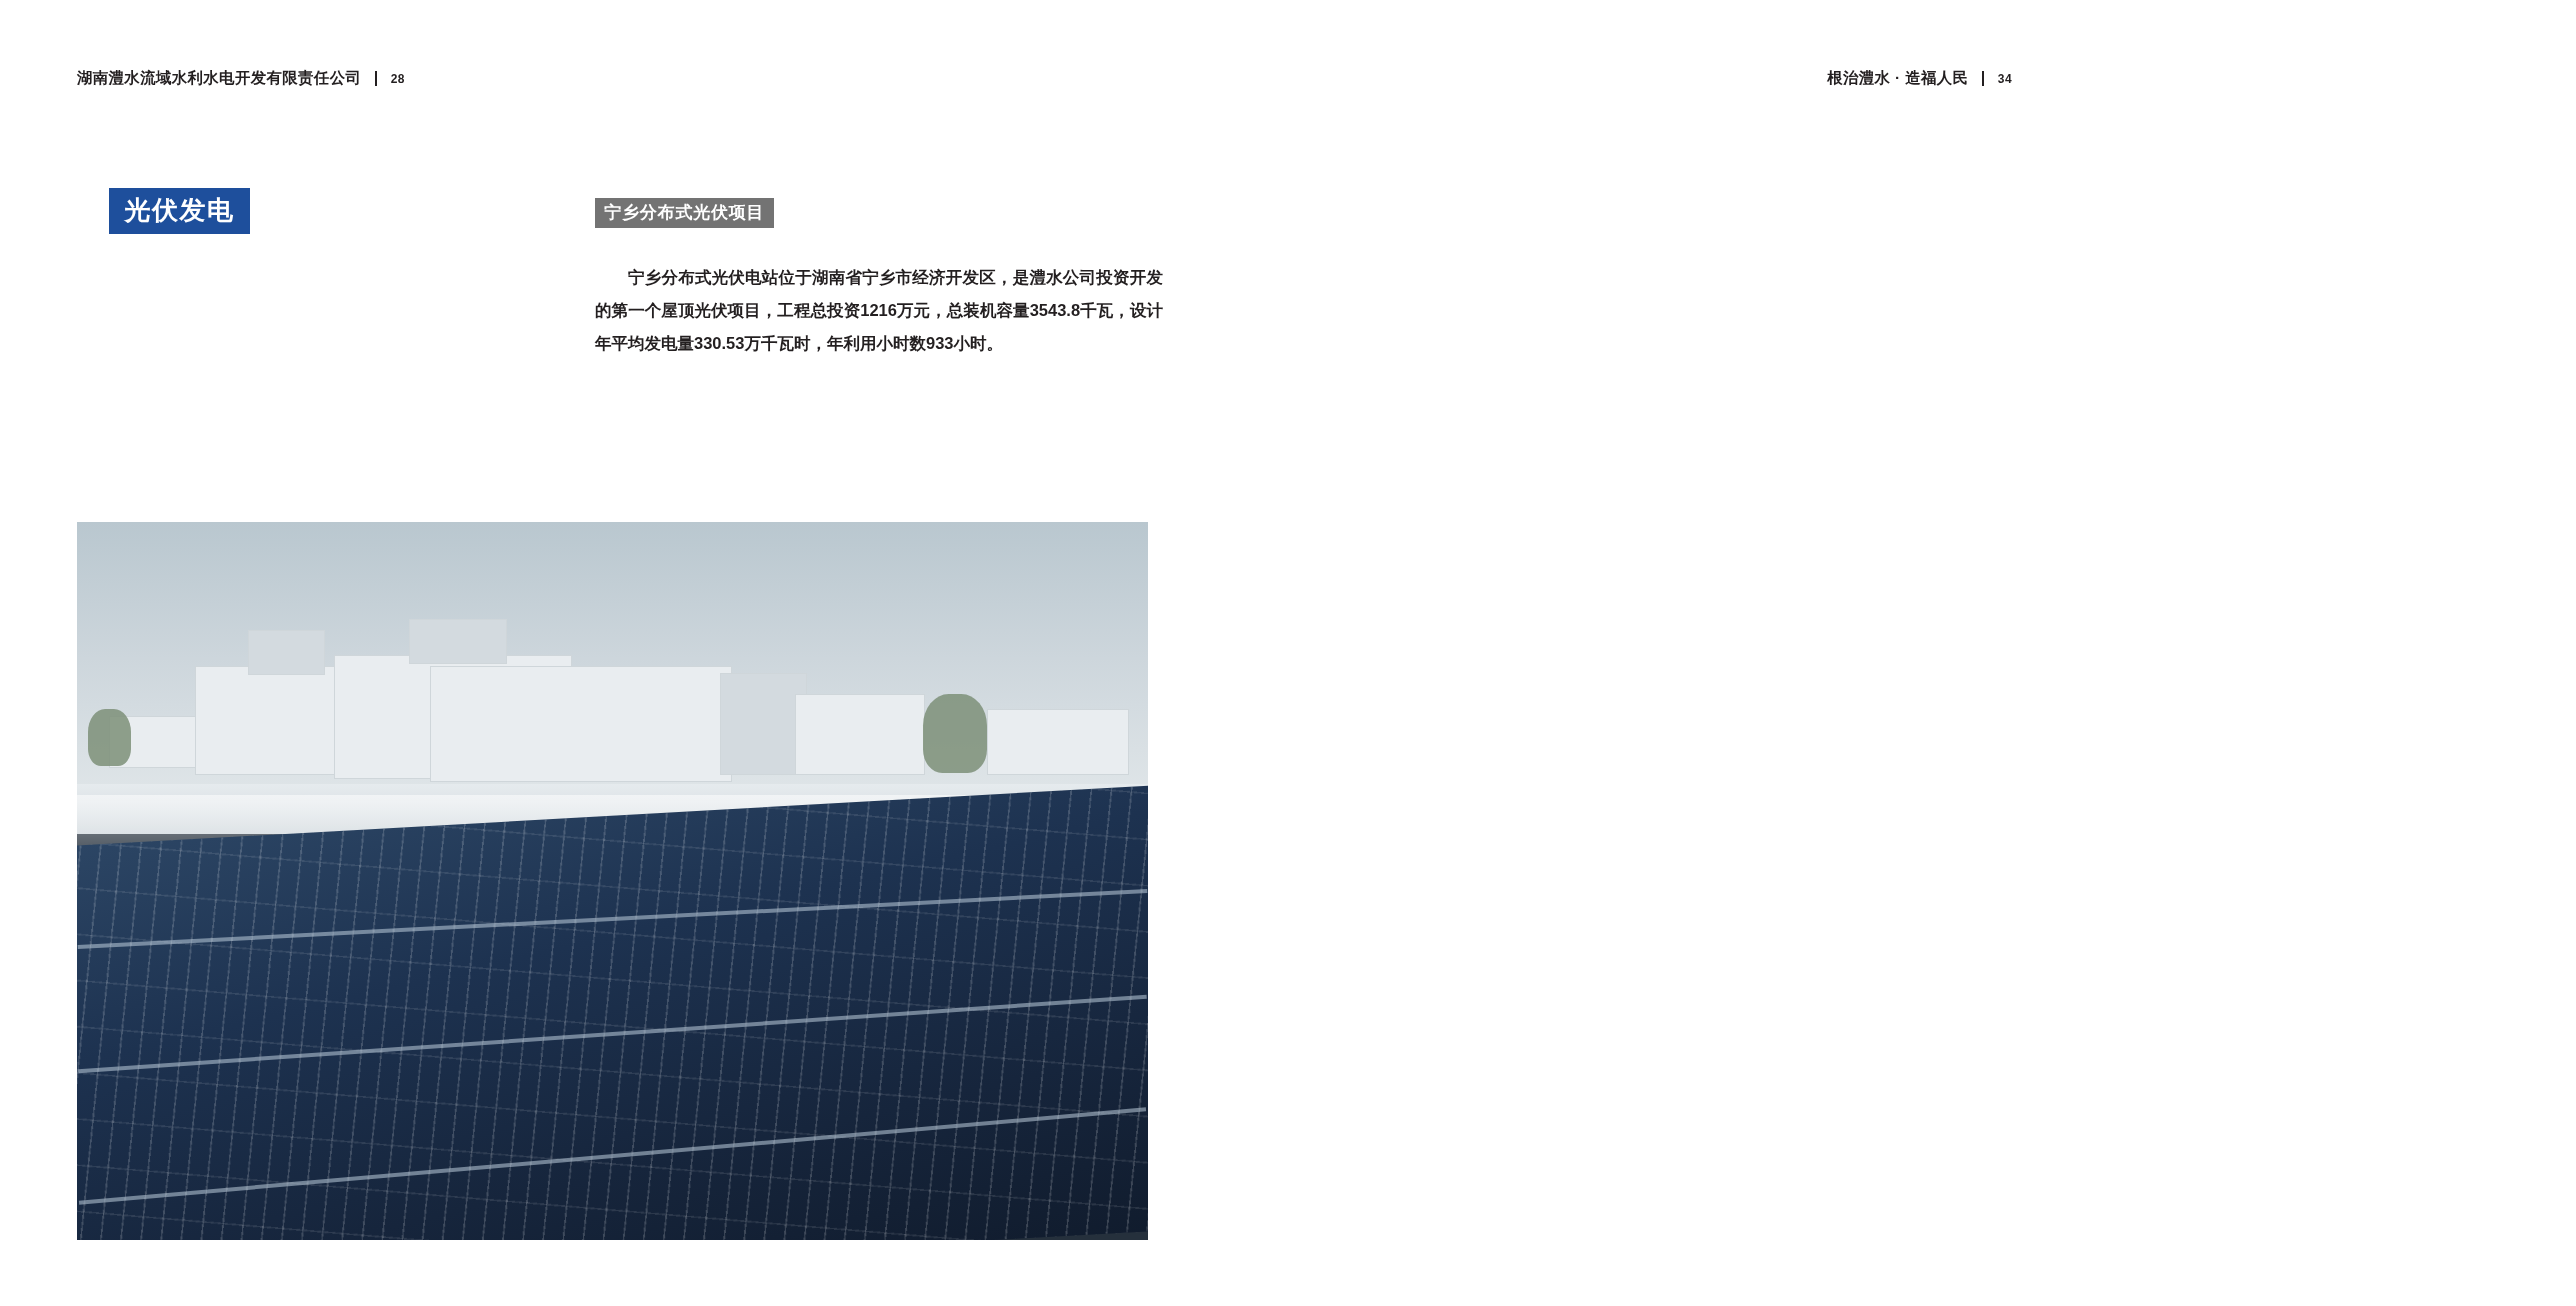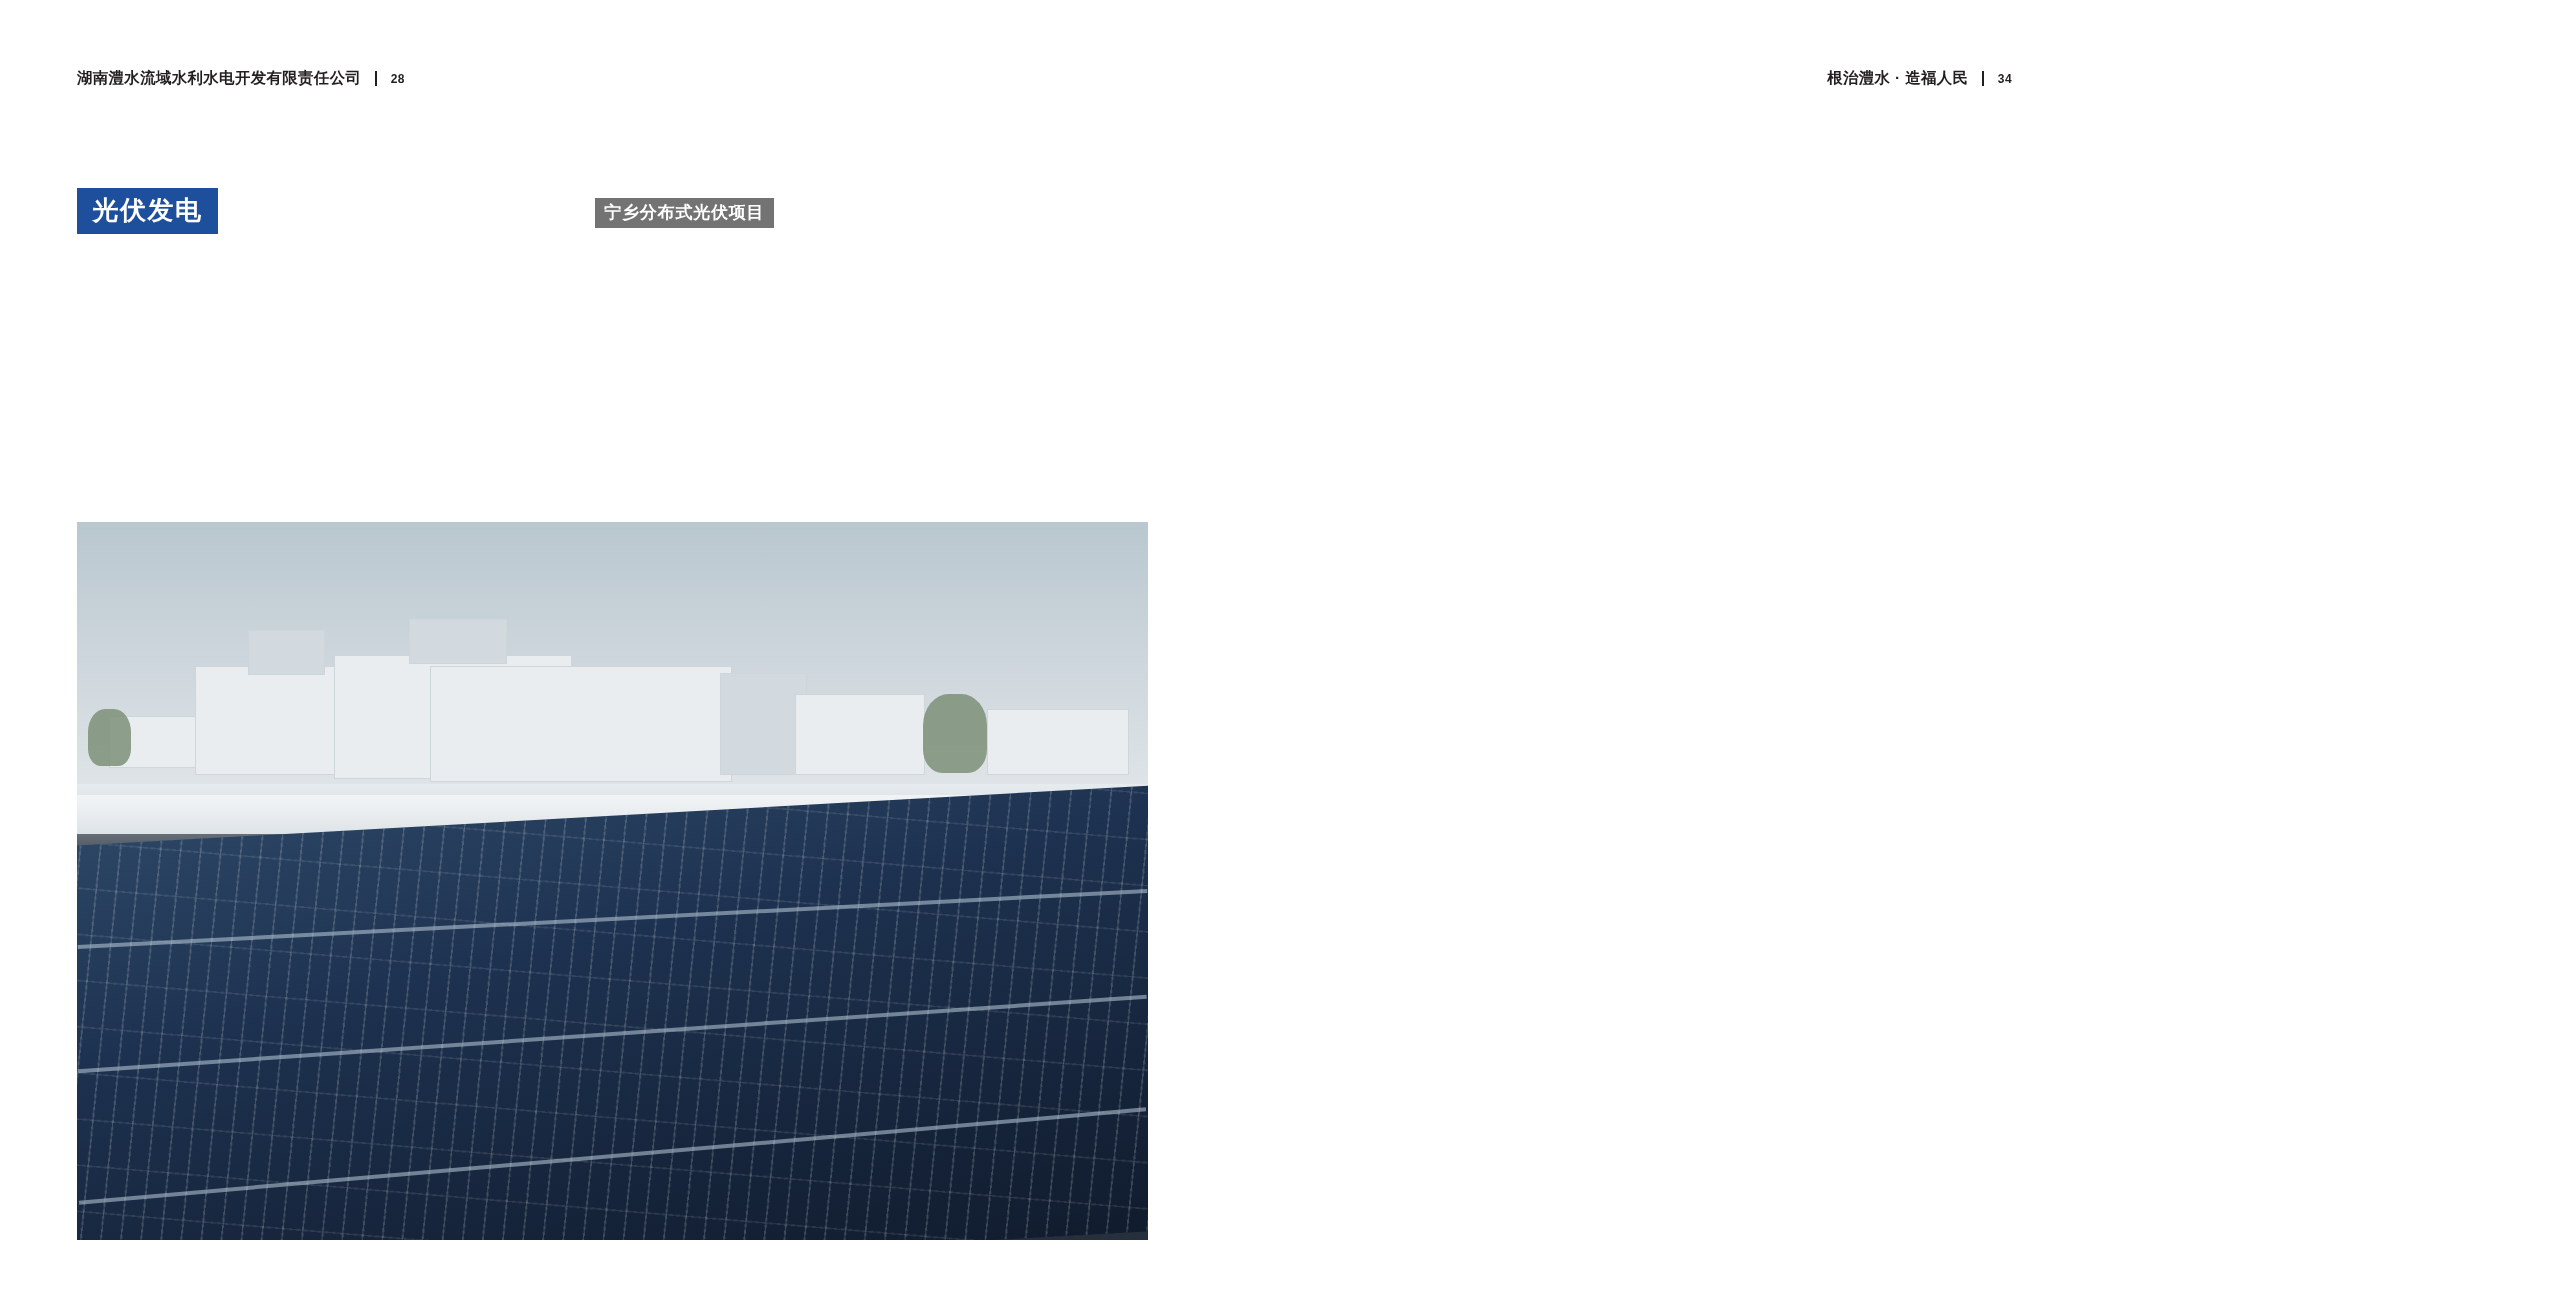--- a/index.html
+++ b/index.html
@@ -58,20 +58,21 @@
   .badge-title {
     position: absolute;
     background: #1e4f9c;
     color: #ffffff;
     font-size: 26px;
     font-weight: bold;
     letter-spacing: 1.5px;
     padding: 9.2px 15.4px 10.7px 15.4px;
     line-height: 1;
     white-space: nowrap;
+    margin-left: 32px;
   }
   .badge-left { left: 77px; top: 188px; }
 
   
   .badge-sub {
     position: absolute;
     background: #737373;
     color: #ffffff;
     font-size: 17px;
     font-weight: bold;
@@ -185,20 +186,23 @@
     <div class="runhead runhead-left">
       <span>湖南澧水流域水利水电开发有限责任公司</span>
       <span class="sep"></span>
       <span class="pno">28</span>
     </div>
 
     <div class="badge-title badge-left">光伏发电</div>
 
     <div class="badge-sub">宁乡分布式光伏项目</div>
 
+    <div class="body-col body-left">
+      <p>宁乡分布式光伏电站位于湖南省宁乡市经济开发区，是澧水公司投资开发的第一个屋顶光伏项目，工程总投资1216万元，总装机容量3543.8千瓦，设计年平均发电量330.53万千瓦时，年利用小时数933小时。</p>
+    </div>
 
     <div class="photo-main">
       <div class="pm-sky"></div>
 
       <div class="pm-bldg" style="left:3%; top:27%; width:9%; height:7%;"></div>
       <div class="pm-tree" style="left:1%; top:26%; width:4%; height:8%;"></div>
       <div class="pm-tree" style="left:12%; top:27%; width:3.5%; height:7%;"></div>
 
       <div class="pm-bldg" style="left:11%; top:20%; width:23%; height:15%;"></div>
       <div class="pm-bldg dark" style="left:16%; top:15%; width:7%; height:6%;"></div>

